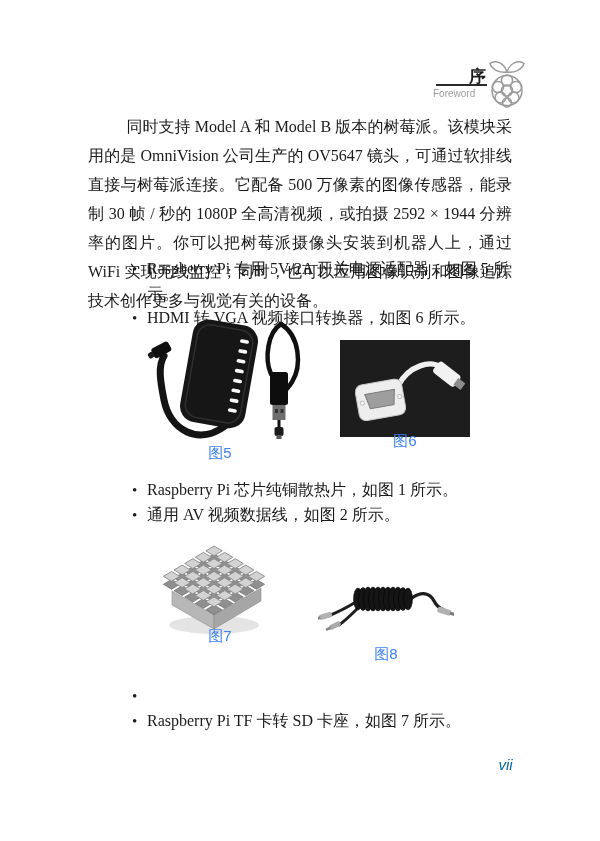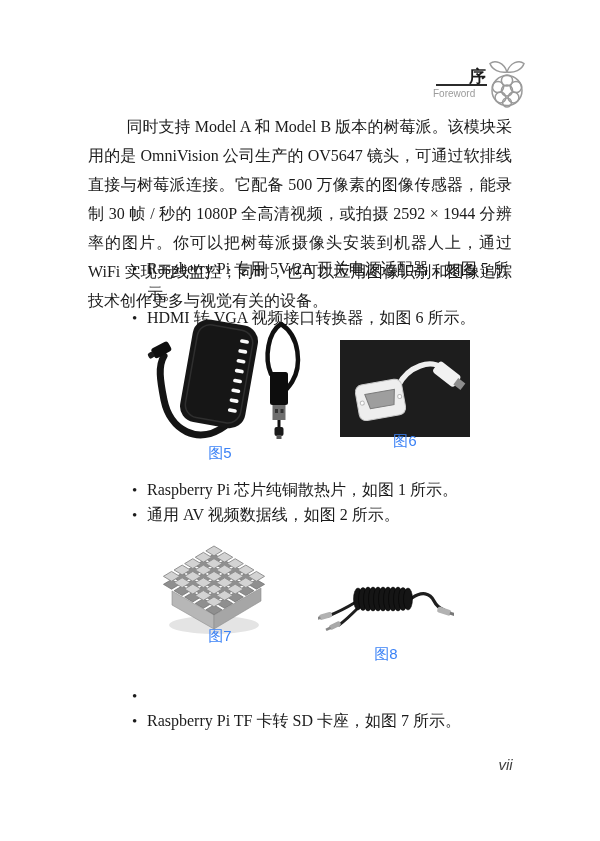--- a/index.html
+++ b/index.html
@@ -38,21 +38,21 @@
   #fig7 { left:160px; top:531px; width:115px; height:110px; }
   #fig8 { left:318px; top:584px; width:136px; height:48px;  }
   .figcap { position:absolute; font-size:15px; color:#3b82f6;
             font-family:"Liberation Sans","DejaVu Sans",sans-serif; text-align:center; }
   #cap5 { left:150px; top:444px; width:140px; }
   #cap6 { left:340px; top:432px; width:130px;font-family:Liberation Mono, monospace; }
   #cap7 { left:150px; top:627px; width:140px; }
   #cap8 { left:318px; top:645px; width:136px; }
   
   .pagenum { position:absolute; left:478px; top:756px; width:55px; text-align:center;
-             font-size:15px; font-style:italic; color:#404040;
+             font-size:15px; font-style:italic; color:#0369a1;
              font-family:"Liberation Sans","DejaVu Sans",sans-serif; }
 </style>
 </head>
 <body>
 
 <div class="page">
 
   <div class="hdr-rule"></div>
   <div class="hdr-xu">序</div>
   <div class="hdr-fw">Foreword</div>

